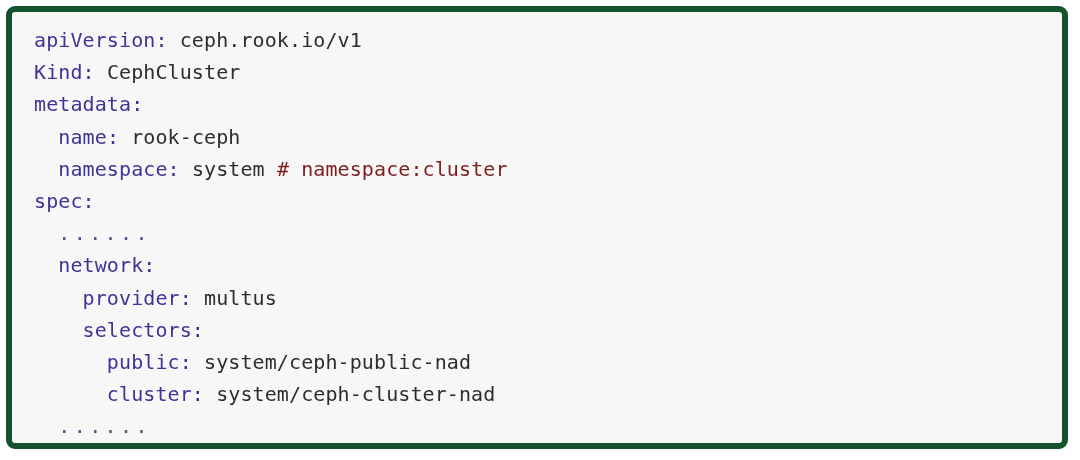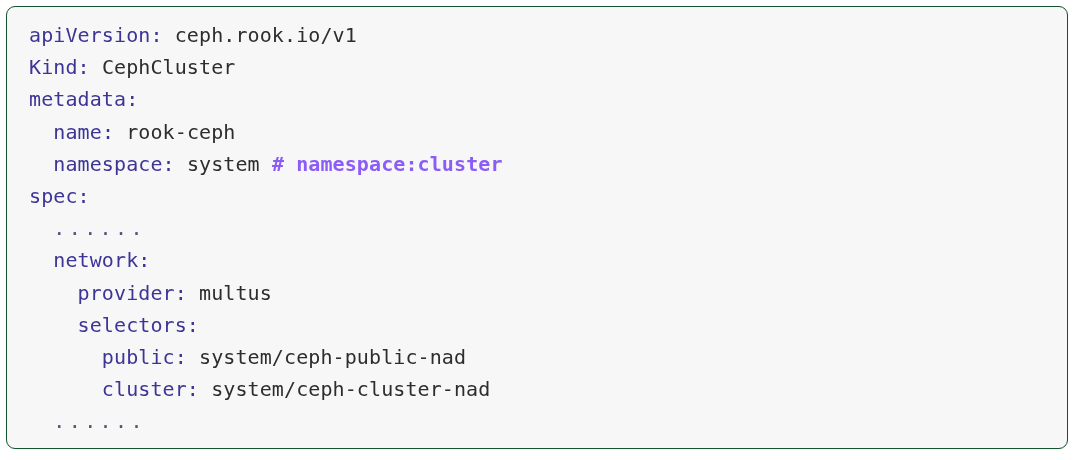--- a/index.html
+++ b/index.html
@@ -15,21 +15,21 @@
   }
 
   #code-card {
     position: absolute;
     left: 6px;
     top: 6px;
     width: 1062px;
     height: 443px;
     box-sizing: border-box;
     background: #f7f7f8;
-    border: 1px solid #14532d;
+    border: 6px solid #14532d;
     border-radius: 9px;
     box-shadow: 0 1px 2px rgba(0,0,0,0.035);
     overflow: hidden;
   }
 
   #code-body {
     position: absolute;
     left: 22px;
     top: 12px;
     right: 8px;
@@ -41,21 +41,21 @@
   }
 
   .code-line {
     height: 32.2px;
     white-space: pre;
   }
 
   .tok-key     { color: #3d3596; }
   .tok-punct   { color: #3d3596; }
   .tok-value   { color: #2d2d2d; }
-  .tok-comment { color: #8b5cf6; font-weight: bold; }
+  .tok-comment { color: #7f1d1d; }
   .tok-ellipsis{ color: #55507f; letter-spacing: 3.4px; }
   .tok-plain   { color: #2d2d2d; }
 </style>
 </head>
 <body>
 
 <div id="code-card">
   <div id="code-body"><div class="code-line"><span class="tok-key">apiVersion</span><span class="tok-punct">: </span><span class="tok-value">ceph.rook.io/v1</span></div><div class="code-line"><span class="tok-key">Kind</span><span class="tok-punct">: </span><span class="tok-value">CephCluster</span></div><div class="code-line"><span class="tok-key">metadata</span><span class="tok-punct">:</span></div><div class="code-line"><span class="tok-plain">  </span><span class="tok-key">name</span><span class="tok-punct">: </span><span class="tok-value">rook-ceph</span></div><div class="code-line"><span class="tok-plain">  </span><span class="tok-key">namespace</span><span class="tok-punct">: </span><span class="tok-value">system </span><span class="tok-comment"># namespace:cluster</span></div><div class="code-line"><span class="tok-key">spec</span><span class="tok-punct">:</span></div><div class="code-line"><span class="tok-plain">  </span><span class="tok-ellipsis">......</span></div><div class="code-line"><span class="tok-plain">  </span><span class="tok-key">network</span><span class="tok-punct">:</span></div><div class="code-line"><span class="tok-plain">    </span><span class="tok-key">provider</span><span class="tok-punct">: </span><span class="tok-value">multus</span></div><div class="code-line"><span class="tok-plain">    </span><span class="tok-key">selectors</span><span class="tok-punct">:</span></div><div class="code-line"><span class="tok-plain">      </span><span class="tok-key">public</span><span class="tok-punct">: </span><span class="tok-value">system/ceph-public-nad</span></div><div class="code-line"><span class="tok-plain">      </span><span class="tok-key">cluster</span><span class="tok-punct">: </span><span class="tok-value">system/ceph-cluster-nad</span></div><div class="code-line"><span class="tok-plain">  </span><span class="tok-ellipsis">......</span></div></div>
 </div>
 

